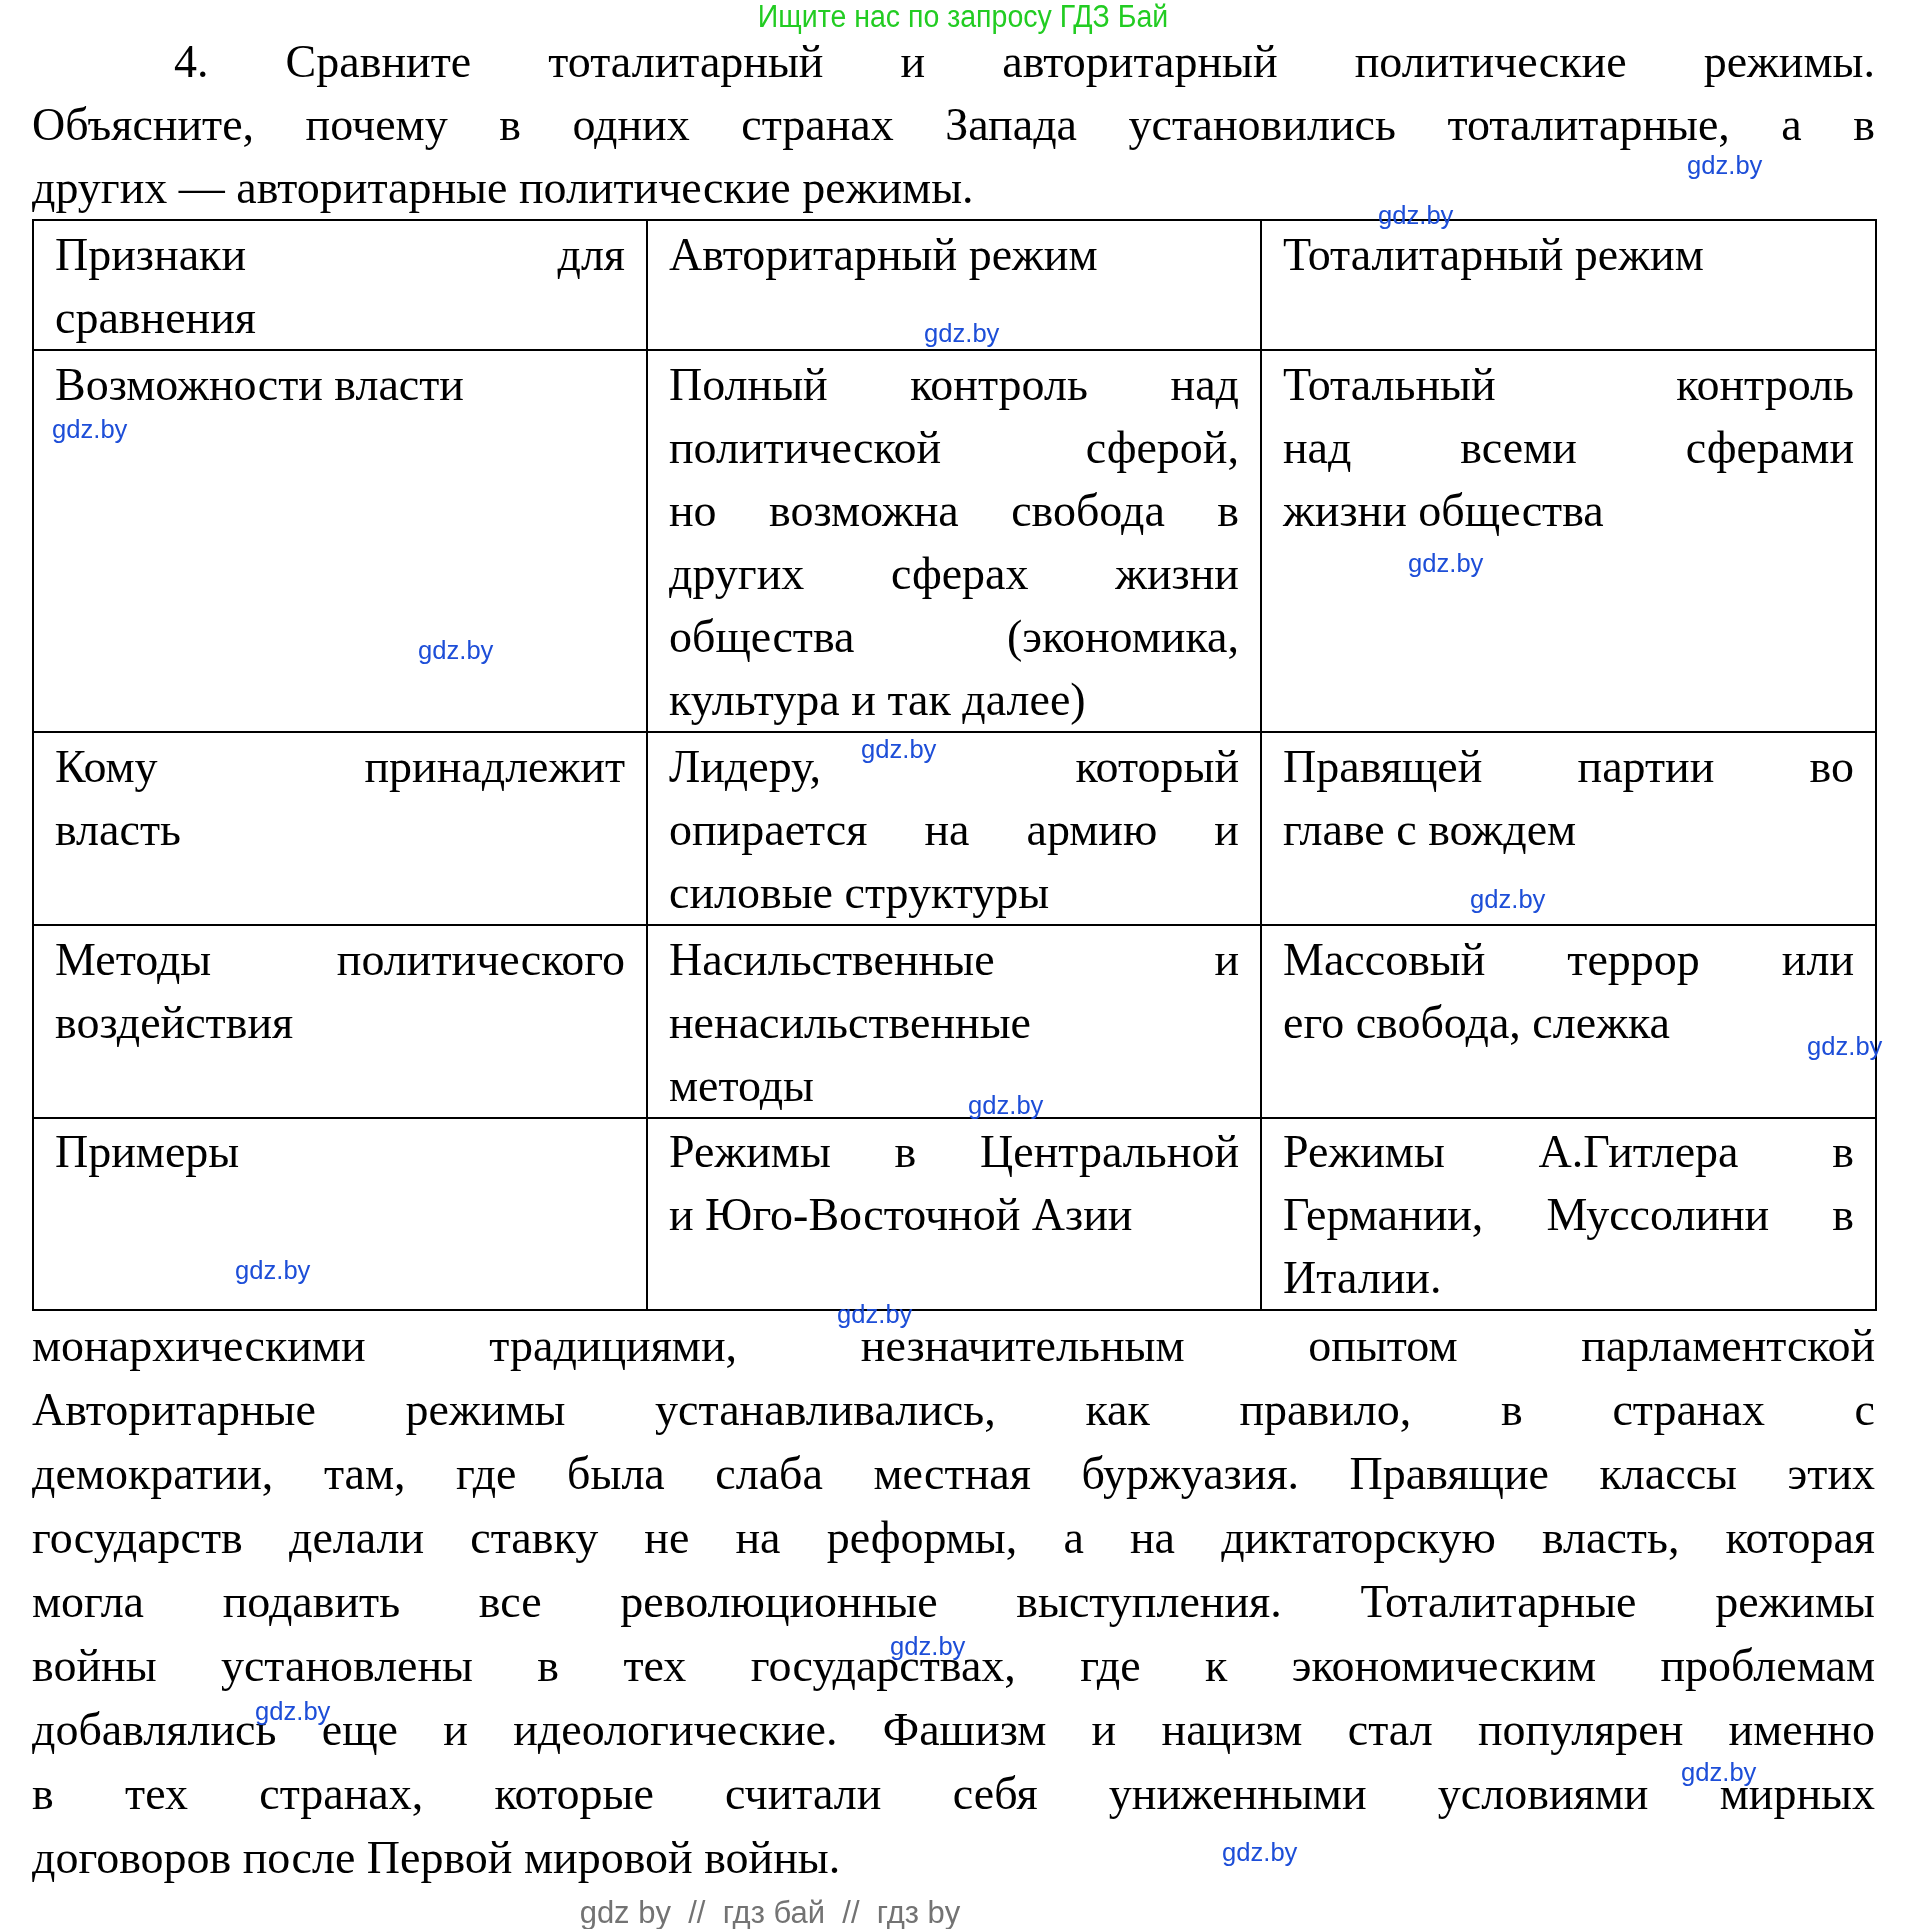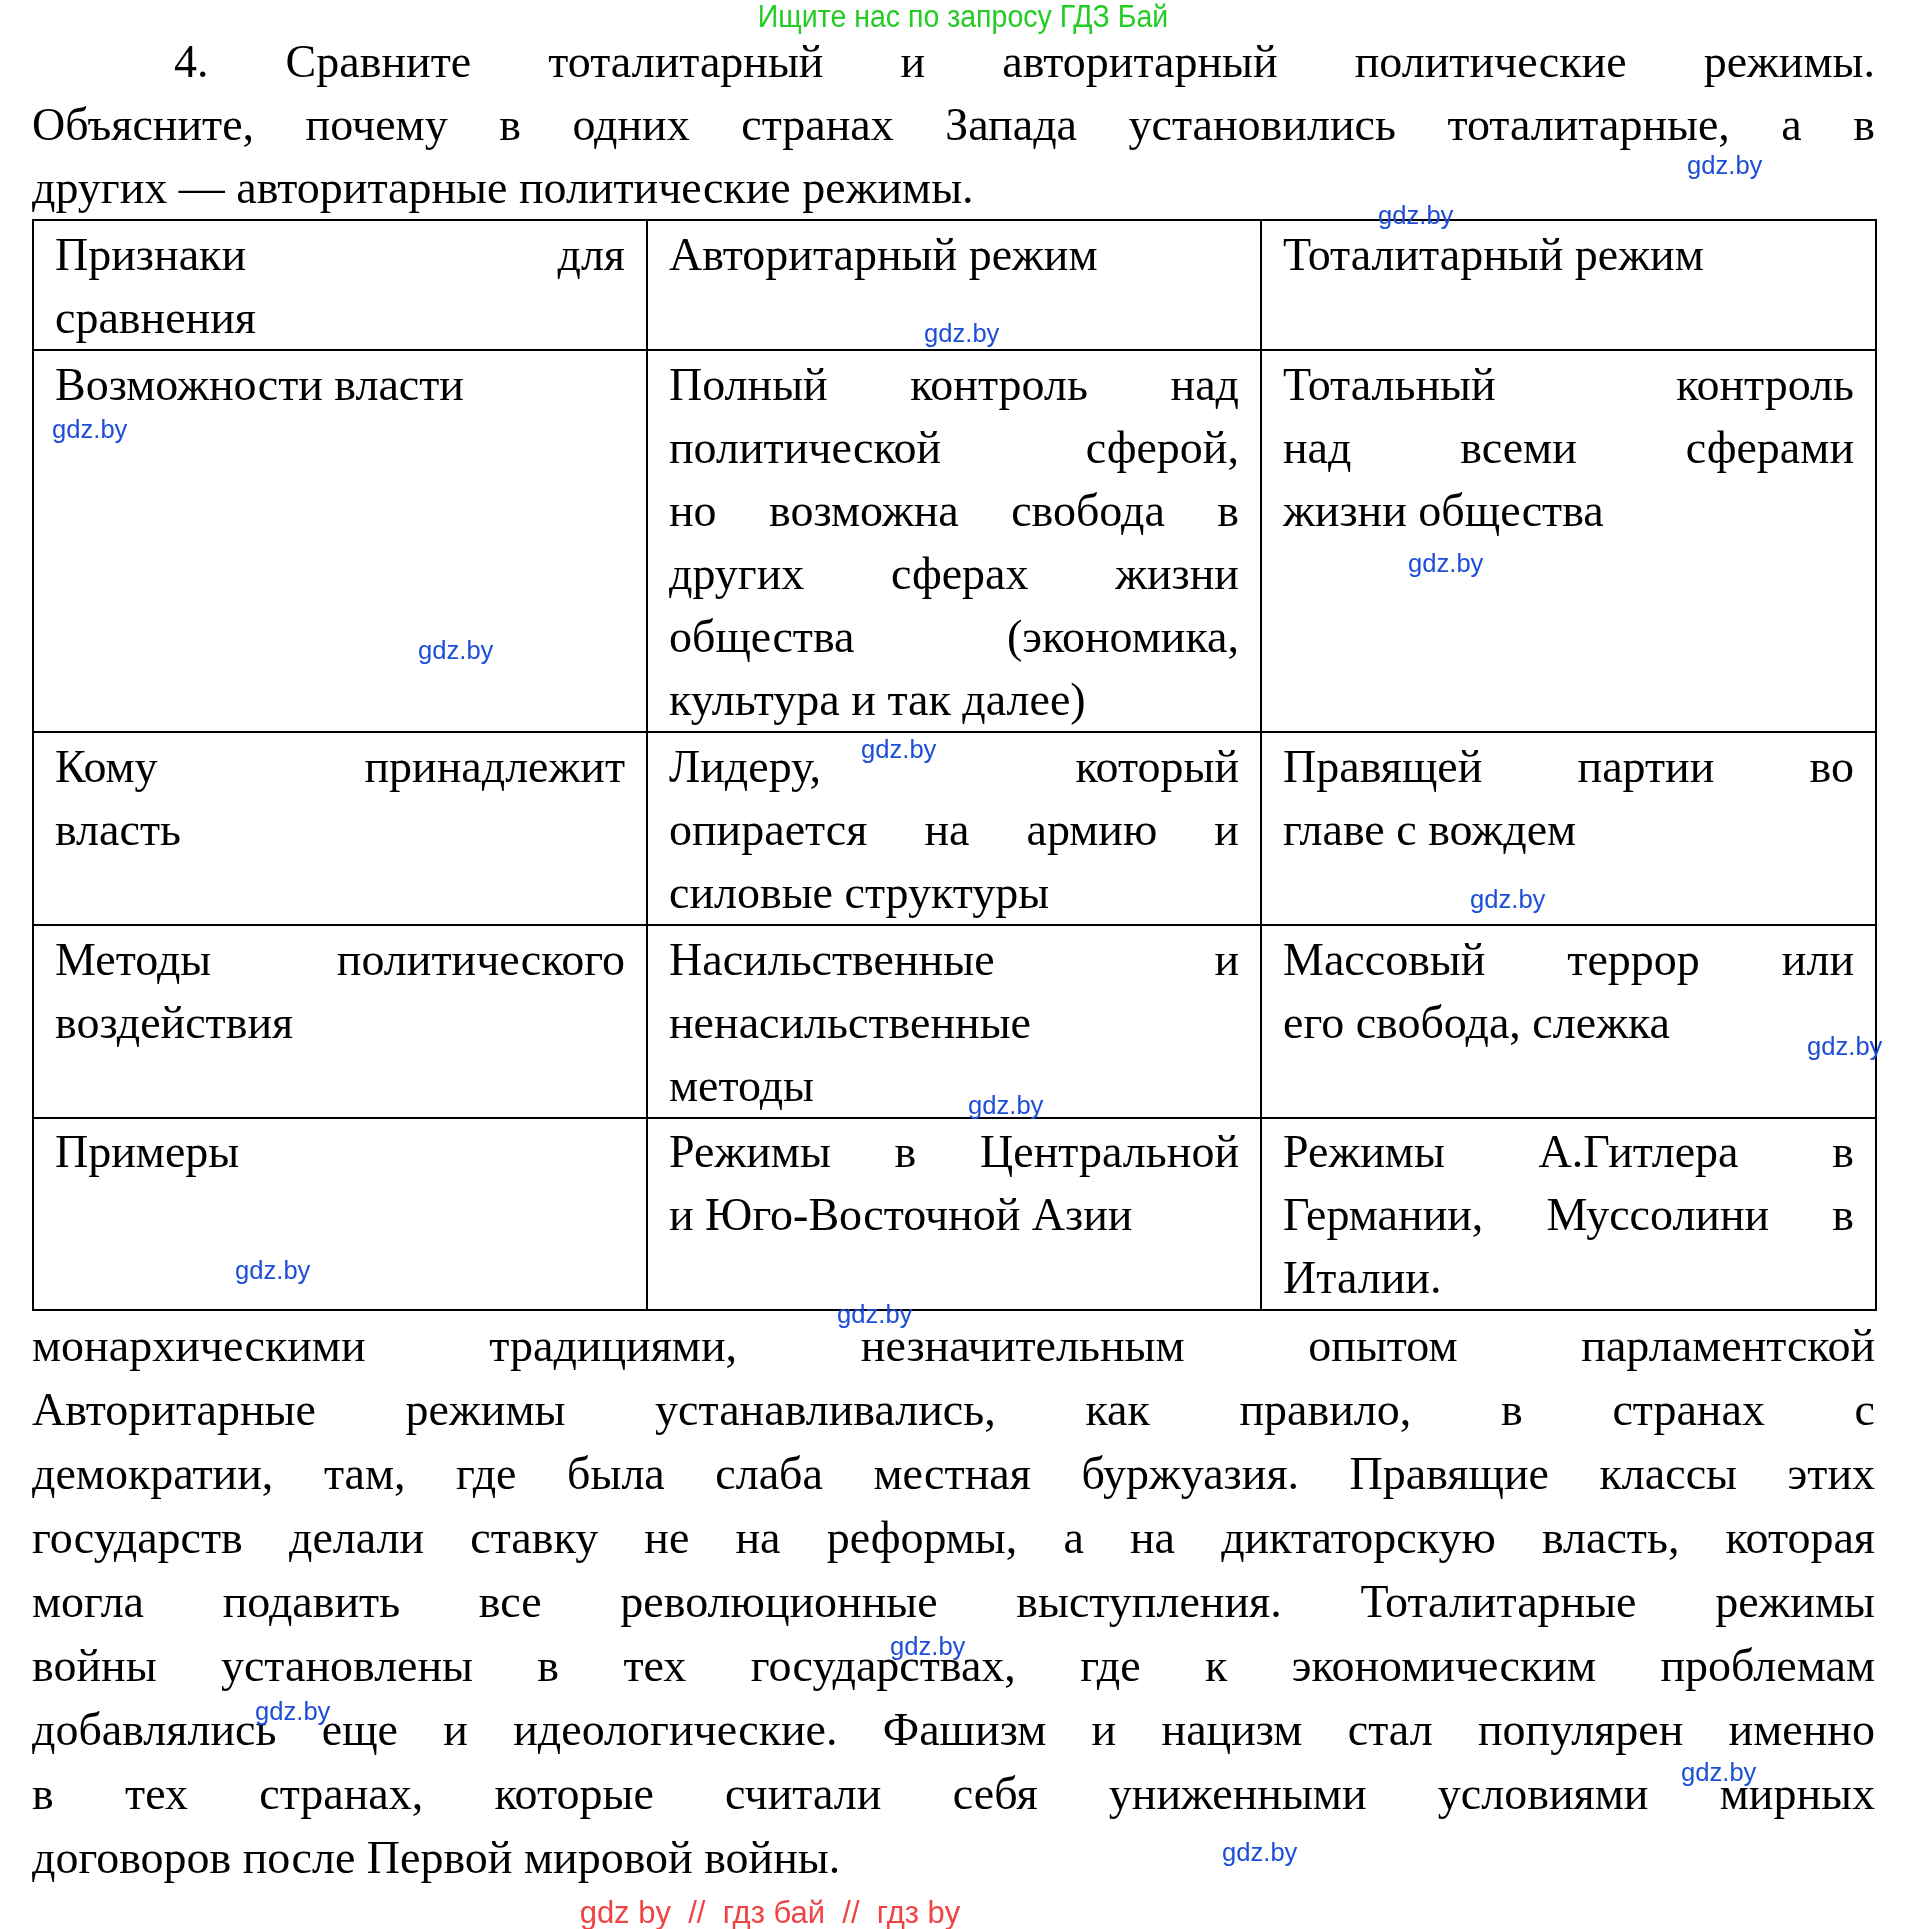--- a/index.html
+++ b/index.html
@@ -49,21 +49,21 @@
     .answer .line { display: block; white-space: nowrap; text-align: justify; text-align-last: justify; }
     .answer .line.last { text-align-last: left; }
 
     .wm {
       position: absolute; font-size: 25.6px; line-height: 28px; color: #1d4ed8;
       white-space: nowrap;
     }
 
     .footer {
       position: absolute; left: 0; top: 1896px; width: 1540px; text-align: center;
-      font-size: 31px; line-height: 34px; color: #ef4444; white-space: pre;
+      font-size: 31px; line-height: 34px; color: #737373; white-space: pre;
     }
   </style>
 </head>
 <body>
 
 <div class="top-banner sans">Ищите нас по запросу ГДЗ Бай</div>
 
 <div class="task serif">
   <span class="line first">4. Сравните тоталитарный и авторитарный политические режимы.</span>
   <span class="line">Объясните, почему в одних странах Запада установились тоталитарные, а в</span>

